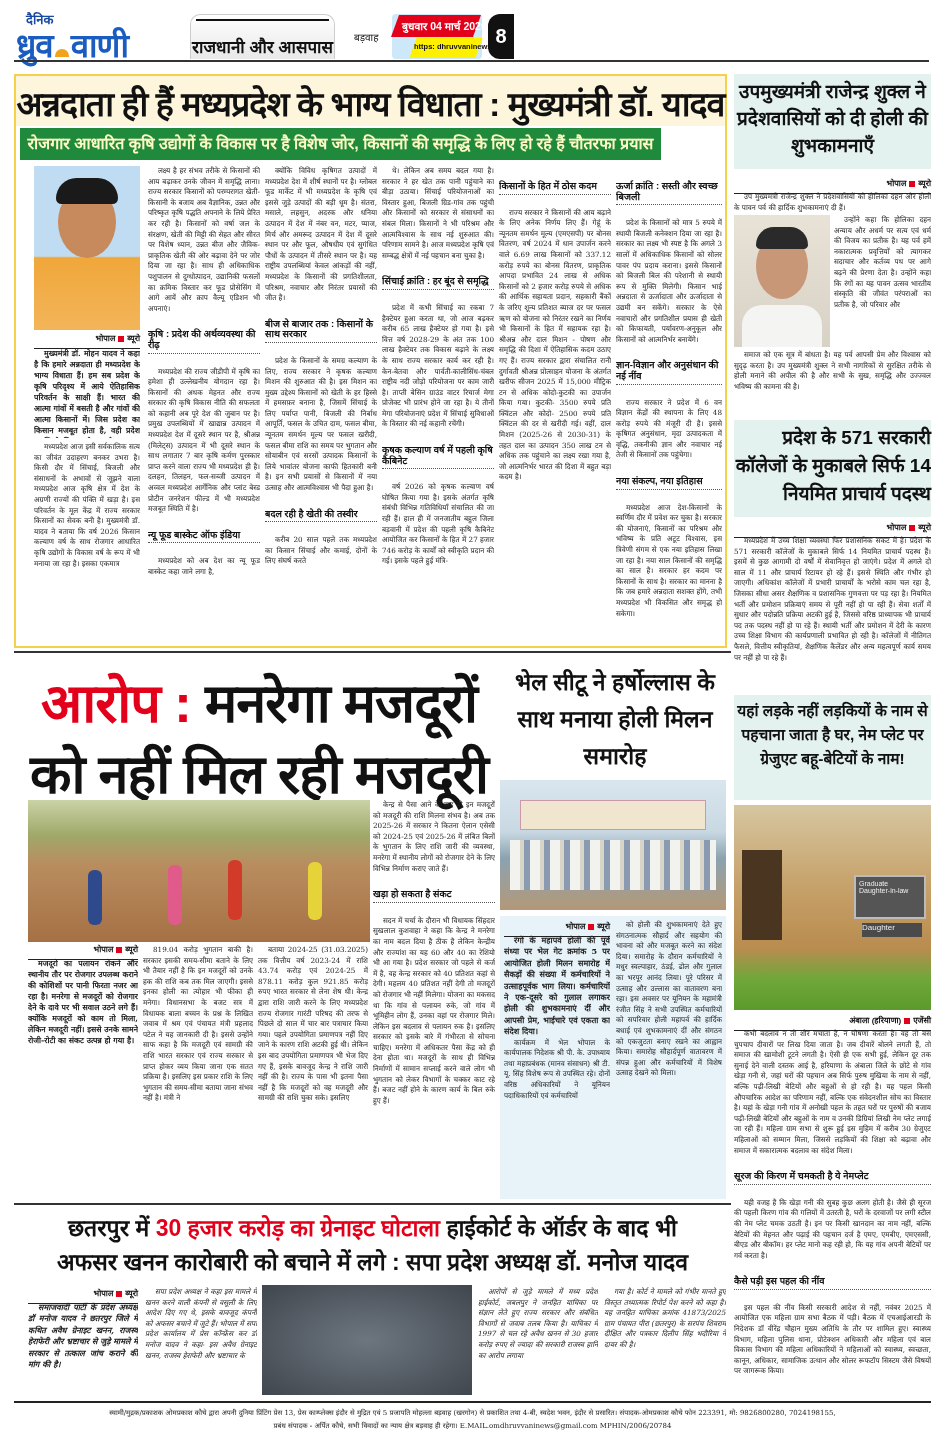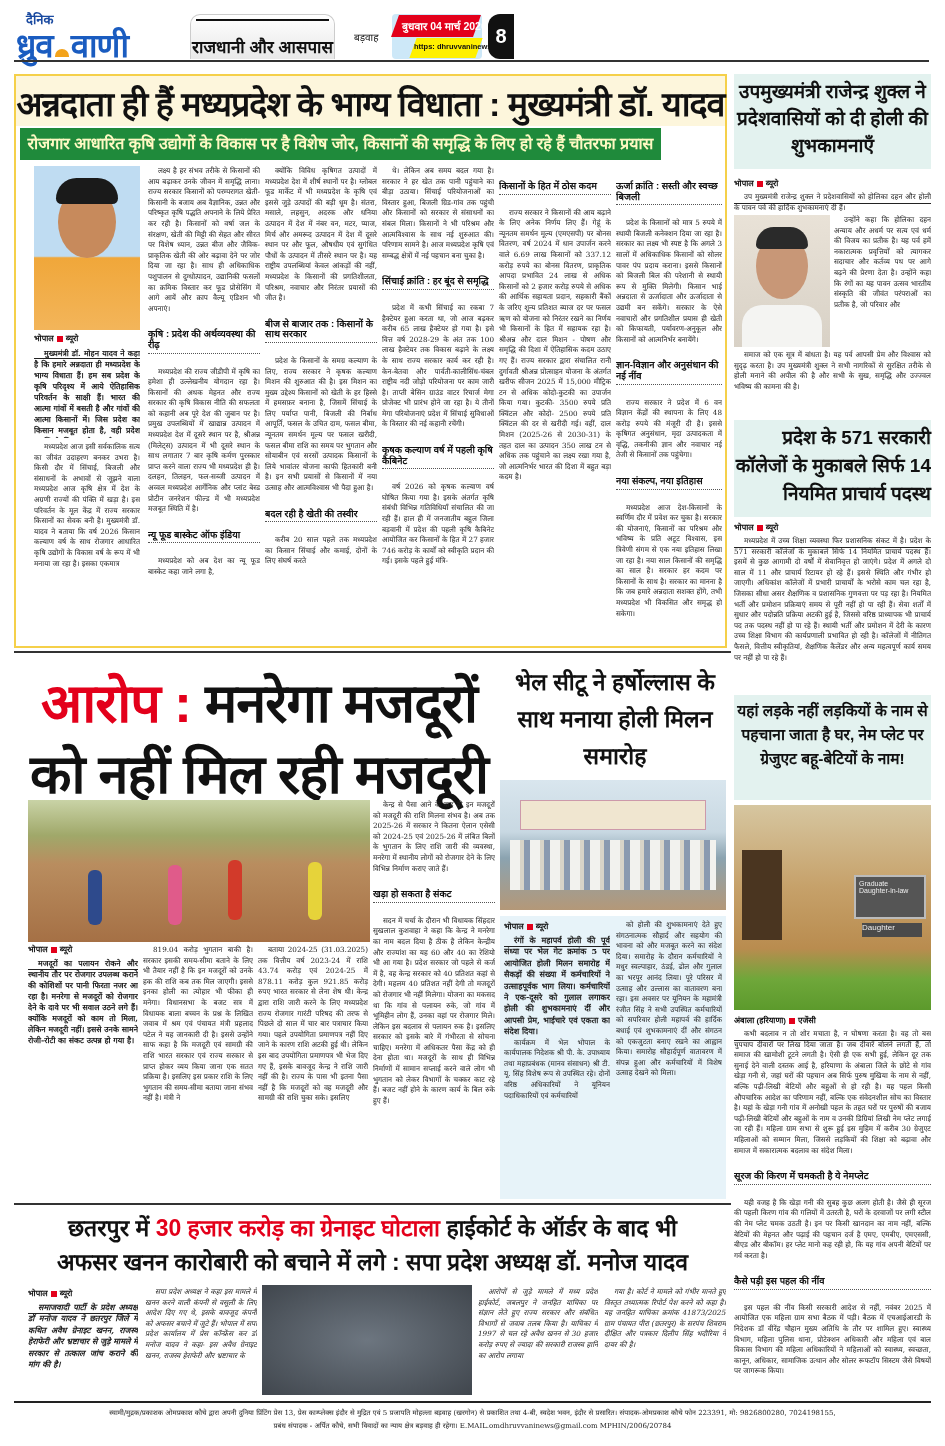--- a/index.html
+++ b/index.html
@@ -1,21 +1,21 @@
 <!DOCTYPE html>
 <html><head>
 <meta charset="utf-8">
 <style>
 *{box-sizing:border-box;margin:0;padding:0}
 body{width:945px;height:1446px;background:#fff;font-family:"DejaVu Serif",serif;color:#111;position:relative;overflow:hidden}
 .abs{position:absolute}
 .sans{font-family:"Liberation Sans","DejaVu Sans",sans-serif}
 .body-text{font-size:7.2px;line-height:10.6px;text-align:justify;color:#222;overflow:hidden}
 .body-text p{text-indent:10px}
-.dateline{font-size:8px;font-weight:bold;text-align:left;border-bottom:1.5px solid #222;padding-bottom:15px;margin-bottom:3px;color:#111}
+.dateline{font-size:8px;font-weight:bold;text-align:right;border-bottom:1.5px solid #222;padding-bottom:5px;margin-bottom:3px;color:#111}
 .dateline .sq{display:inline-block;width:6px;height:6px;background:#e3001b;margin:0 3px;vertical-align:middle}
 .sub{font-family:"Liberation Sans",sans-serif;font-weight:bold;font-size:9.5px;text-align:left;border-bottom:1px dotted #555;padding:2px 0;margin:13px 0;color:#111}
 .photo{overflow:hidden}
 
 #masthead-rule{left:14px;top:60px;width:915px;height:2px;background:#333}
 #logo{left:16px;top:10px;width:130px;height:48px}
 #logo .small{position:absolute;left:10px;top:0;font-size:13px;font-weight:bold;color:#1a4aa0}
 #logo .big{position:absolute;left:0;top:12px;font-size:33px;font-weight:bold;color:#1a5cc0;font-family:"Liberation Sans",sans-serif;letter-spacing:-1px}
 #logo .sun{display:inline-block;width:14px;height:8px;border-radius:8px 8px 0 0;background:#f3a31b;margin:0 2px}
 #section-tab{left:190px;top:14px;width:145px;height:45px;border-radius:10px 10px 0 0;background:linear-gradient(#fff,#e8e8e8);border:1px solid #ccc;border-bottom:none}

